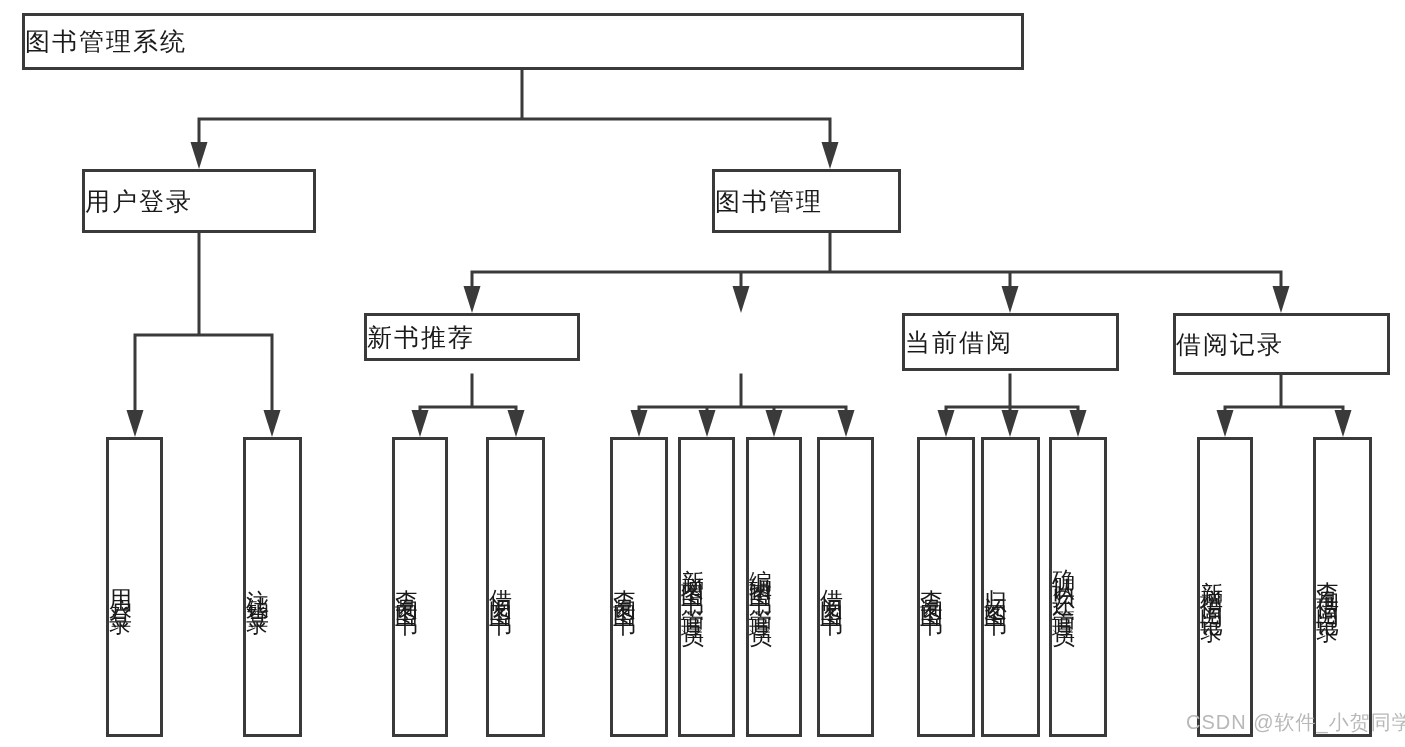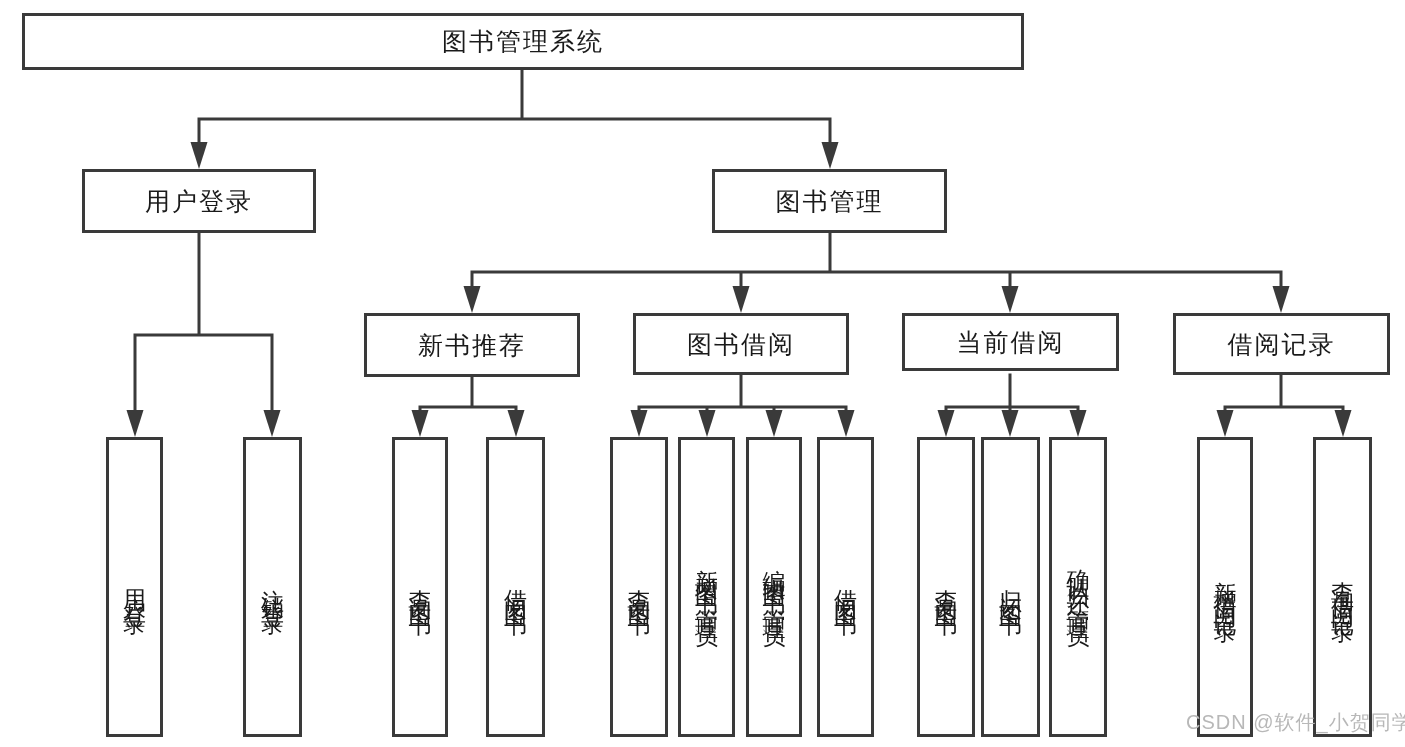--- a/index.html
+++ b/index.html
@@ -24,21 +24,20 @@
     width: 1405px; height: 747px;
     z-index: 1;
     color: var(--line);
   }
   .node {
     position: absolute;
     background: var(--background);
     border: 3px solid var(--line);
     display: flex;
     align-items: center;
-    justify-content: center;
     color: var(--text);
     z-index: 2;
   }
   .node.h { font-size: 25px; letter-spacing: 2px; }
   .node.leaf { font-size: 23px; }
   .node.leaf .vtext {
     writing-mode: vertical-rl;
     text-orientation: mixed;
     letter-spacing: 8px;
     line-height: 1;
@@ -117,29 +116,26 @@
     </g>
   </svg>
 
   <div class="node h" style="left:22px; top:13px; width:1002px; height:57px;">
     <span>图书管理系统</span>
   </div>
 
   <div class="node h" style="left:82px; top:169px; width:234px; height:64px;">
     <span>用户登录</span>
   </div>
-  <div class="node h" style="left:712px; top:169px; width:235px; height:64px;">
+  <div class="node h" style="left:712px; top:169px; width:189px; height:64px;">
     <span>图书管理</span>
   </div>
 
-  <div class="node h" style="left:364px; top:313px; width:216px; height:64px;">
+  <div class="node h" style="left:364px; top:313px; width:216px; height:48px;">
     <span>新书推荐</span>
-  </div>
-  <div class="node h" style="left:633px; top:313px; width:216px; height:62px;">
-    <span>图书借阅</span>
   </div>
   <div class="node h" style="left:902px; top:313px; width:217px; height:58px;">
     <span>当前借阅</span>
   </div>
   <div class="node h" style="left:1173px; top:313px; width:217px; height:62px;">
     <span>借阅记录</span>
   </div>
 
   <div class="node leaf" style="left:106px; top:437px; width:57px; height:300px;">
     <span class="vtext">用户登录</span>

